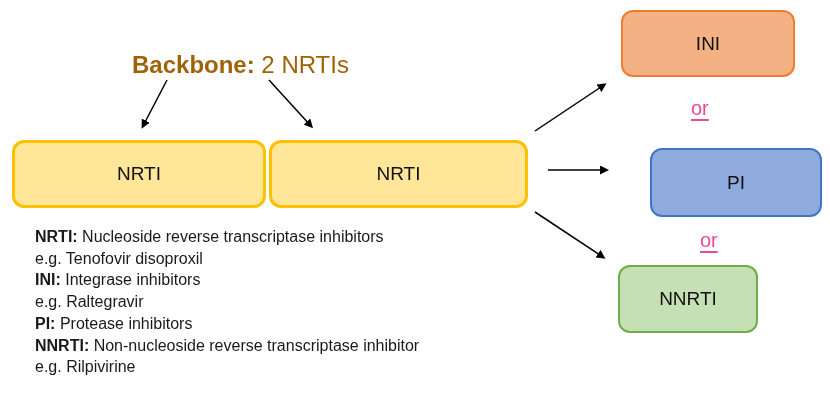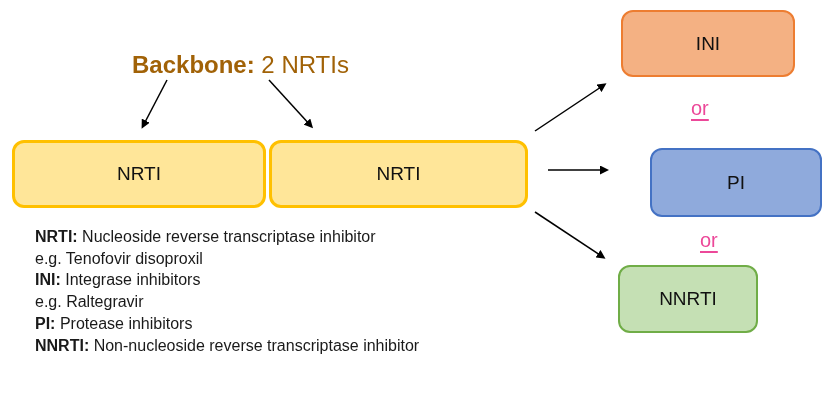--- a/index.html
+++ b/index.html
@@ -103,21 +103,22 @@
     <span>PI</span>
   </div>
   <div class="box box-nnrti" style="background: rgb(197, 224, 180); border-color: rgb(112, 173, 71);">
     <span>NNRTI</span>
   </div>
 
   <div class="or or-1">or</div>
   <div class="or or-2">or</div>
 
   <div class="legend">
-    <div><span class="b">NRTI:</span><span> Nucleoside reverse transcriptase inhibitor</span></div>
+    <div><span class="b">NRTI:</span><span> Nucleoside reverse transcriptase inhibitors</span></div>
     <div><span class="b"></span><span>e.g. Tenofovir disoproxil</span></div>
     <div><span class="b">INI:</span><span> Integrase inhibitors</span></div>
     <div><span class="b"></span><span>e.g. Raltegravir</span></div>
     <div><span class="b">PI:</span><span> Protease inhibitors</span></div>
     <div><span class="b">NNRTI:</span><span> Non-nucleoside reverse transcriptase inhibitor</span></div>
+    <div><span class="b"></span><span>e.g. Rilpivirine</span></div>
   </div>
 
 </div>
 
 </body></html>

